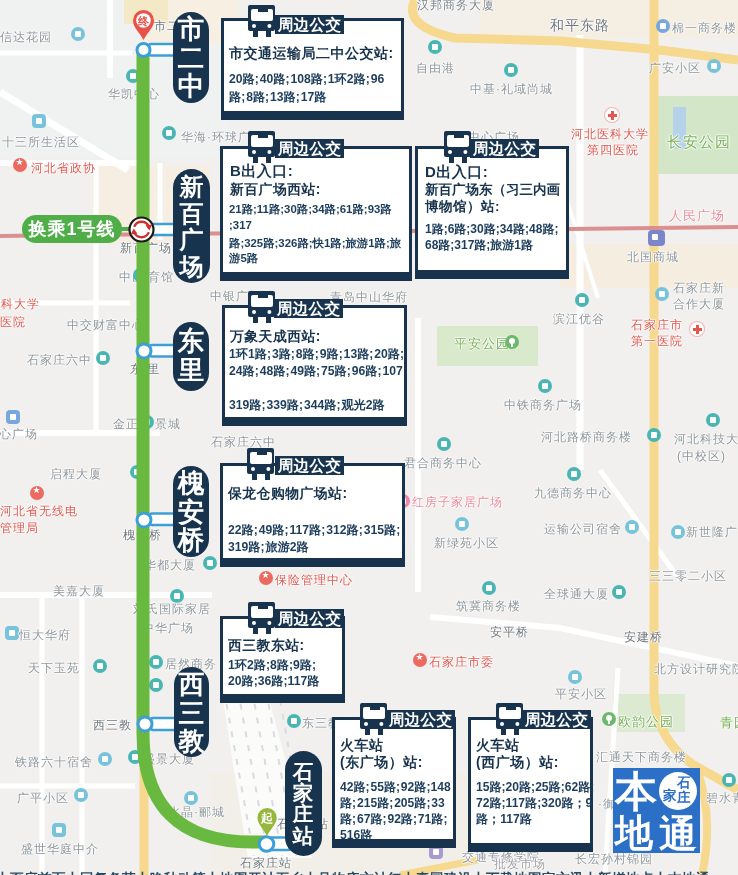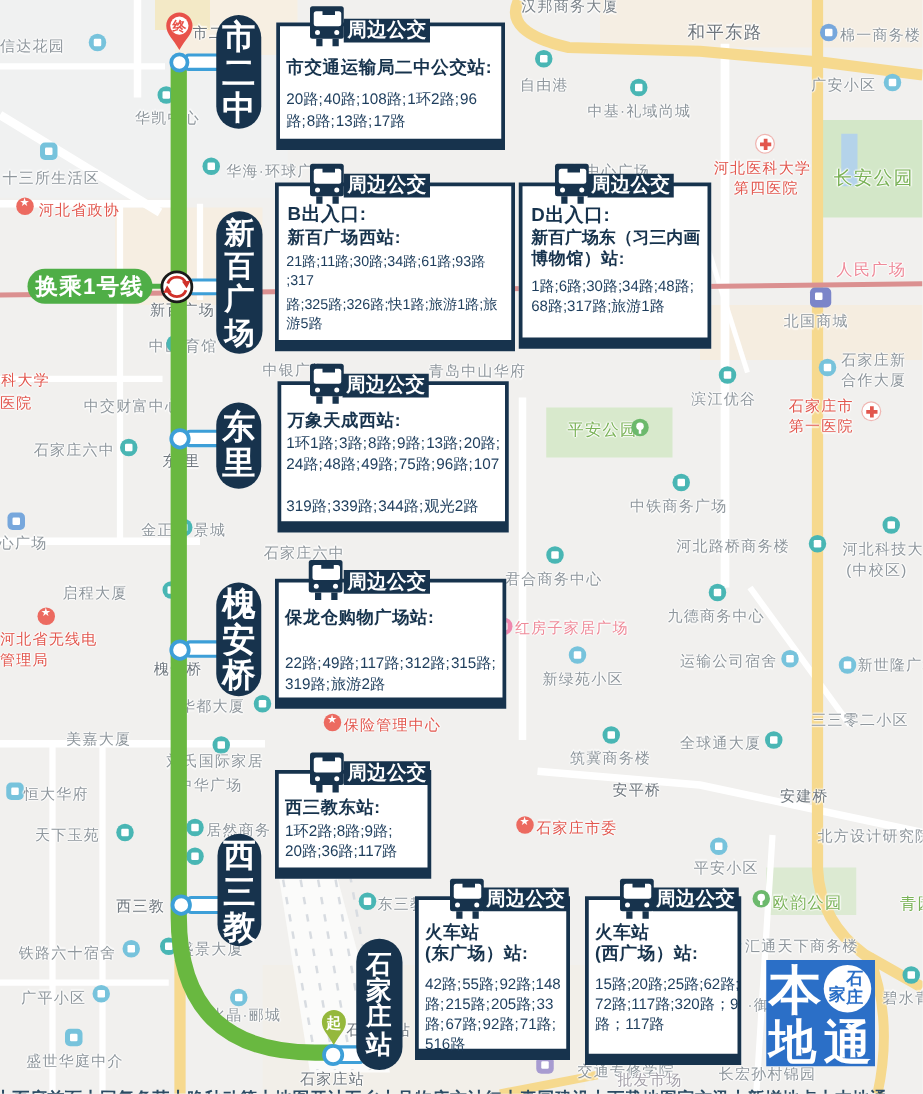--- a/index.html
+++ b/index.html
@@ -21,21 +21,21 @@
 .st{position:absolute;background:#17334d;border-radius:19px;color:#fff;text-align:center;font-weight:700;z-index:12;box-sizing:border-box}
 .panel{position:absolute;background:#fff;border:3px solid #17334d;border-bottom-width:9px;box-sizing:border-box;z-index:30}
 .bus{position:absolute;width:27px;height:26px;background:#17334d;border-radius:2px;z-index:32}
 .bus::before{content:"";position:absolute;left:2.5px;top:3.5px;width:22px;height:12.5px;background:#fff;border-radius:2px}
 .bus::after{content:"";position:absolute;left:3.8px;top:18.8px;width:4.6px;height:4.6px;background:#fff;border-radius:50%;box-shadow:15.4px 0 #fff}
 .bus b{position:absolute;left:10px;top:3px;width:10px;height:3.5px;background:#17334d;z-index:1}
 .bus i{position:absolute;left:4.5px;top:26px;width:5.5px;height:5.5px;background:#17334d}
 .bus i::after{content:"";position:absolute;left:13px;top:0;width:5.5px;height:5.5px;background:#17334d}
 .ph{position:absolute;height:19px;background:#17334d;color:#fff;font-weight:700;font-size:15.5px;line-height:19px;padding:0 3px;letter-spacing:0.3px;z-index:31;white-space:nowrap}
 .pt{position:absolute;font-weight:700;color:#17334d;white-space:nowrap;z-index:31;letter-spacing:0.5px}
-.pr{position:absolute;font-weight:400;color:#1d3d5c;white-space:nowrap;z-index:31;font-size:12.2px;word-spacing:-2.5px}
+.pr{position:absolute;font-weight:700;color:#1d3d5c;white-space:nowrap;z-index:31;font-size:12.2px;word-spacing:-2.5px}
 </style>
 </head>
 <body>
 <div id="map">
 
 <svg width="738" height="875" viewBox="0 0 738 875" style="z-index:0">
 <rect width="738" height="875" fill="#f1f0ee"></rect>
 
 <rect x="0" y="0" width="230" height="158" fill="#f0f1f1"></rect>
 <rect x="140" y="0" width="98" height="44" fill="#f7efe2"></rect>
@@ -254,21 +254,21 @@
 <div class="poi sq" style="left:648px;top:230px;background:#7b85c9;width:17px;height:16px"></div>
 
 <div class="ml" style="left:627px;top:249px">北国商城</div>
 
 <div class="poi" style="left:655px;top:287px;background:#77c3dc"></div>
 
 <div class="ml" style="left:673px;top:280px">石家庄新</div>
 
 <div class="ml" style="left:673px;top:296px">合作大厦</div>
 
-<div class="ml" style="left:343px;top:289px">青岛中山华府</div>
+<div class="ml" style="left:330px;top:289px">青岛中山华府</div>
 
 <div class="ml" style="left:210px;top:288px">中银广场</div>
 
 <div class="poi" style="left:575px;top:293px;background:#49b6b4"></div>
 
 <div class="ml" style="left:553px;top:311px">滨江优谷</div>
 
 <div class="ml red" style="left:631px;top:317px">石家庄市</div>
 
 <div class="ml red" style="left:631px;top:333px">第一医院</div>

